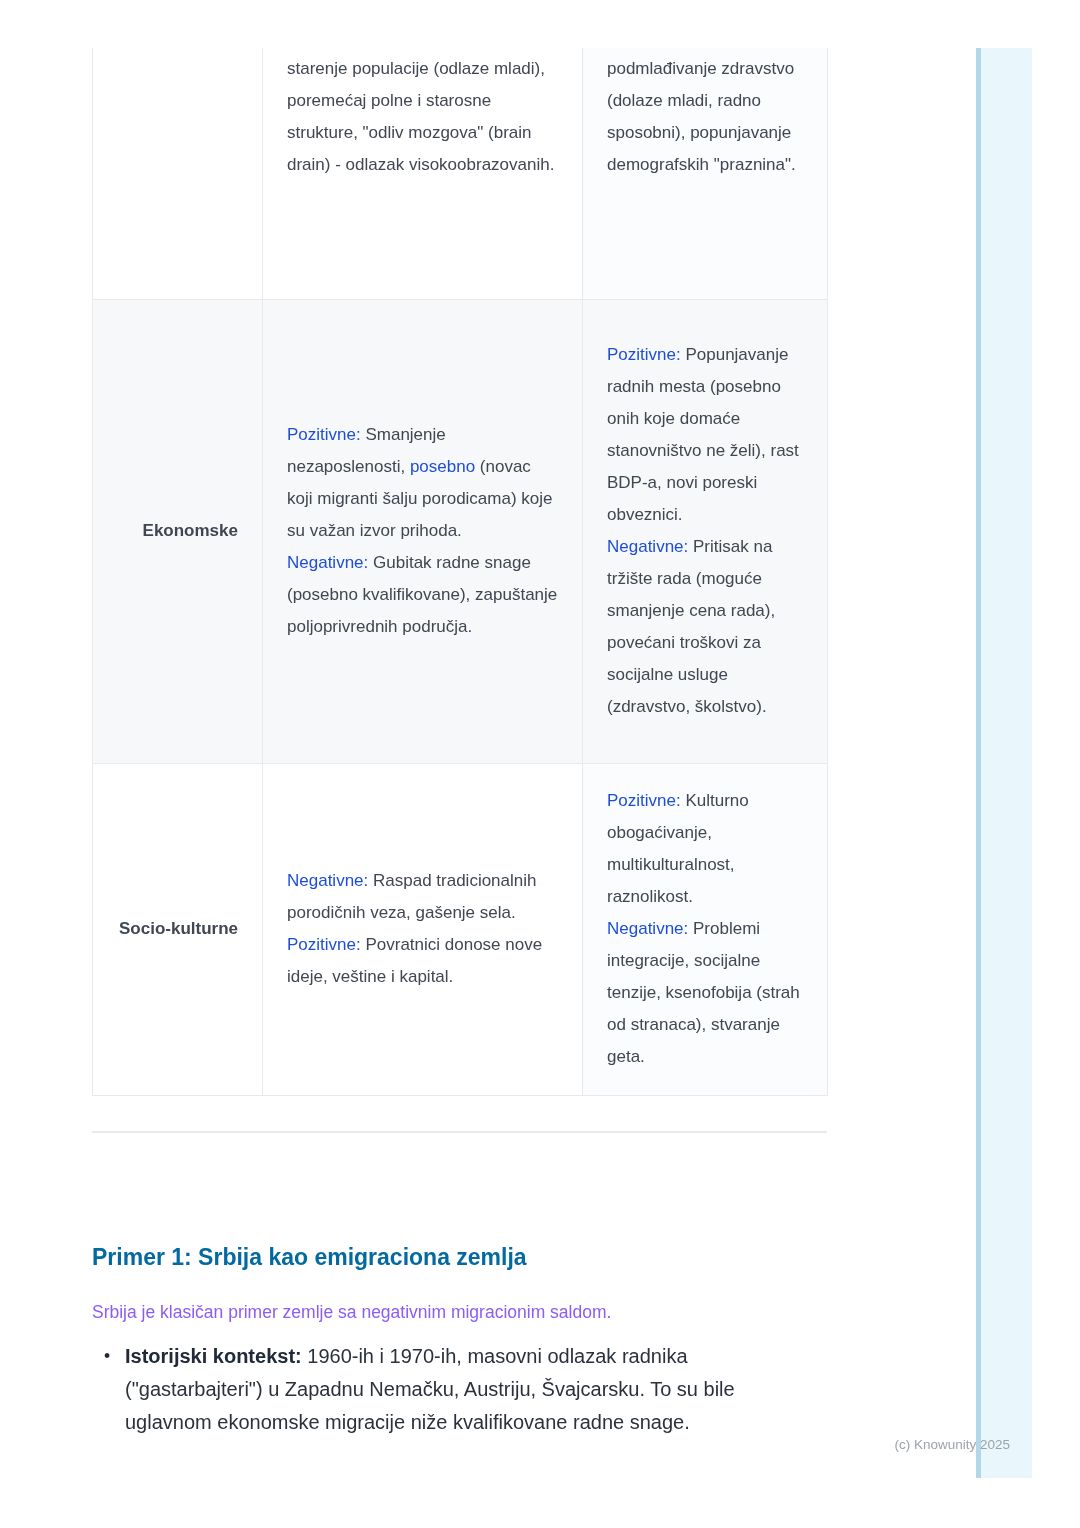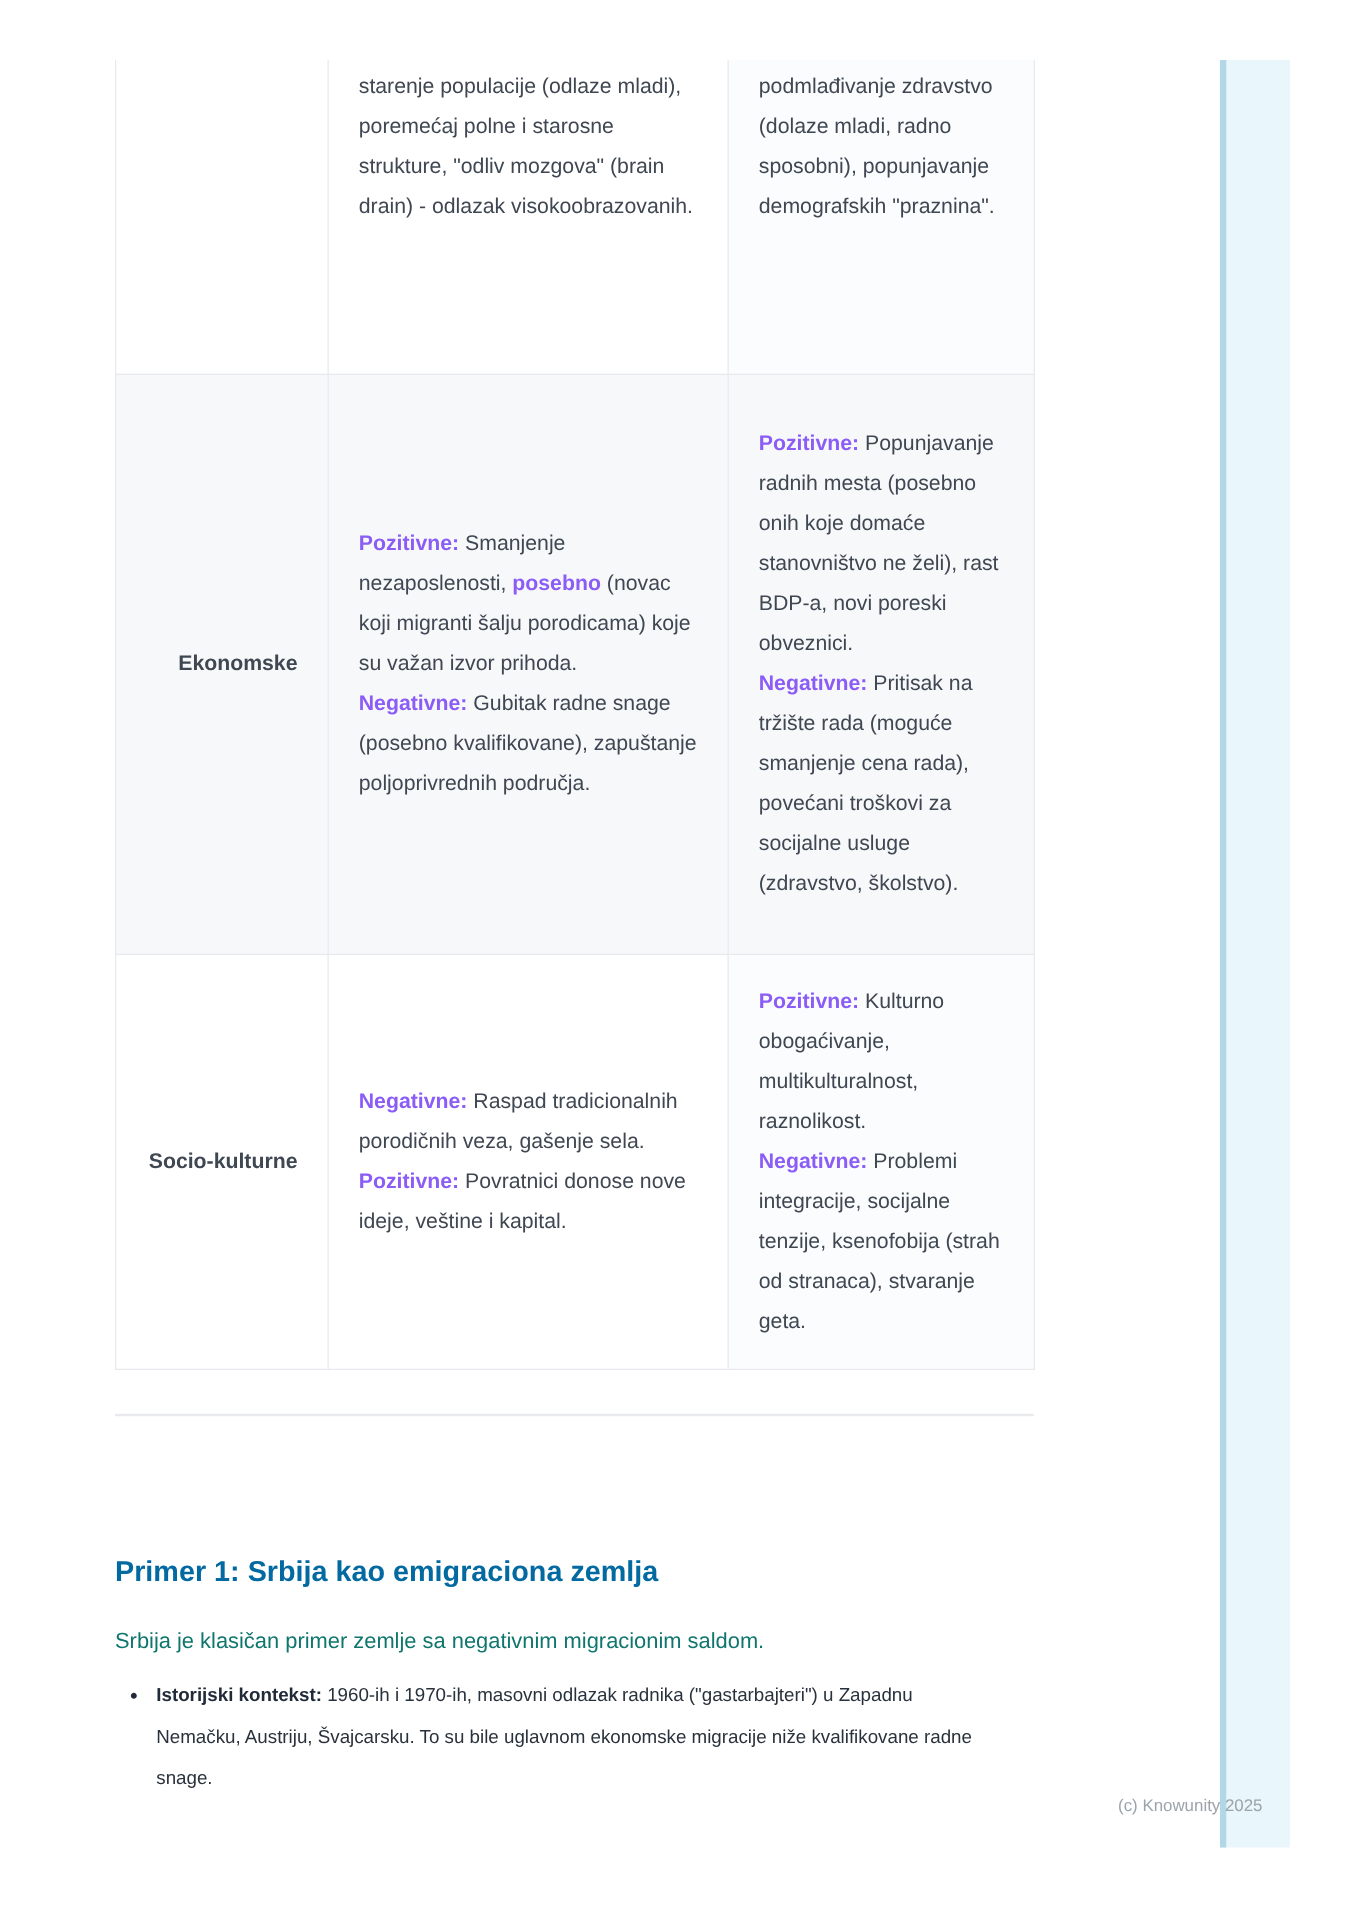--- a/index.html
+++ b/index.html
@@ -41,22 +41,22 @@
     font-size: 17px;
     line-height: 32px;
     color: #3f4752;
     padding: 0 24px;
     vertical-align: middle;
     white-space: pre-wrap;
     word-wrap: break-word;
   }
   table.effects strong,
   table.effects .row-label {
-    font-weight: 700;
-    color: #8b5cf6;
+    font-weight: 400;
+    color: #1d4ed8;
   }
   tr.r0 { height: 251px; padding-left: 24px; }
   tr.r1 { height: 464px; }
   tr.r2 { height: 332px; }
   tr.r0 td {
     border-top: none;
     vertical-align: top;
     padding-top: 5px;
   }
   tr.r1 td { background: #f7f8fa; }
@@ -91,21 +91,21 @@
     color: #0369a1;
   }
   p.intro {
     position: absolute;
     left: 92px;
     top: 1296px;
     margin: 0;
     width: 740px;
     font-size: 17.5px;
     line-height: 33px;
-    color: #0f766e;
+    color: #8b5cf6;
   }
   ul.bullets {
     position: absolute;
     left: 92px;
     top: 1340px;
     margin: 0;
     padding: 0;
     list-style: none;
     width: 690px;
   }
@@ -118,21 +118,21 @@
     padding-left: 12px;
     box-sizing: border-box;
     font-size: 17.5px;
     line-height: 33px;
     color: #202a38;
     flex: 0 0 33px;
   }
   .li-text {
     flex: 1;
     max-width: 655px;
-    font-size: 15px;
+    font-size: 20px;
     line-height: 33px;
     color: #29323c;
     white-space: pre-wrap;
   }
   .li-text strong { color: #202a38; }
 
   .watermark {
     position: absolute;
     top: 1437px;
     right: 70px;

